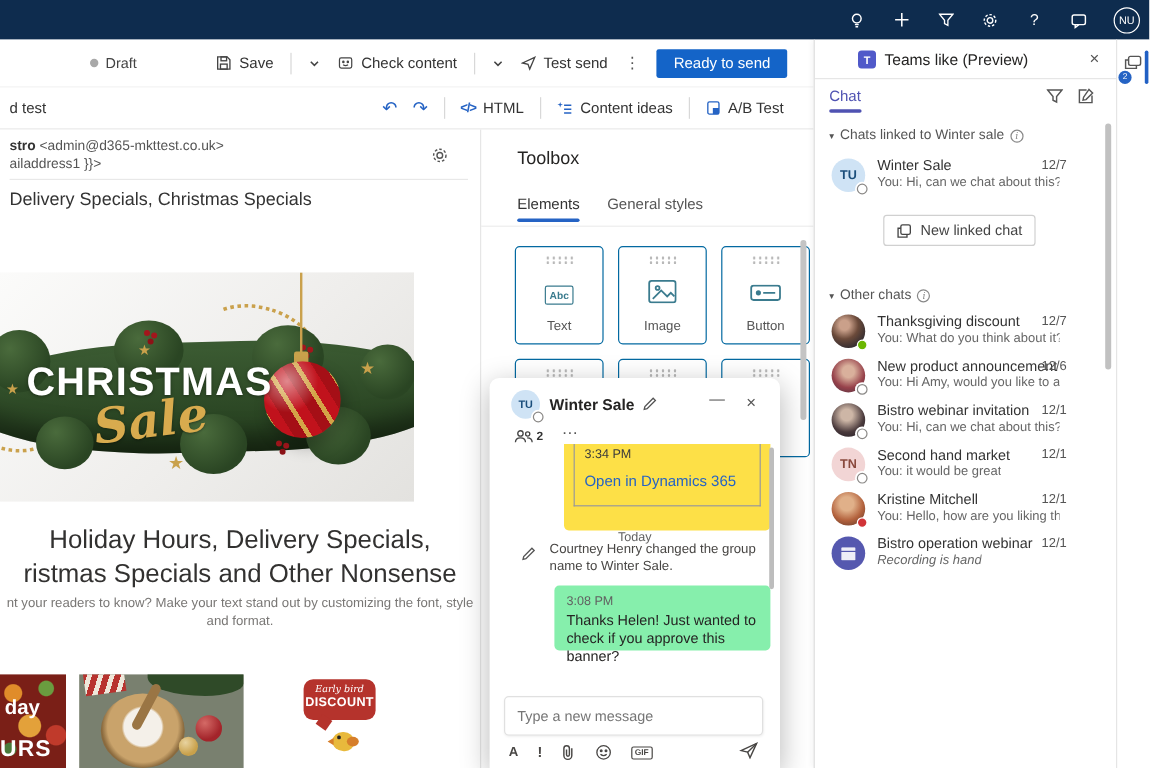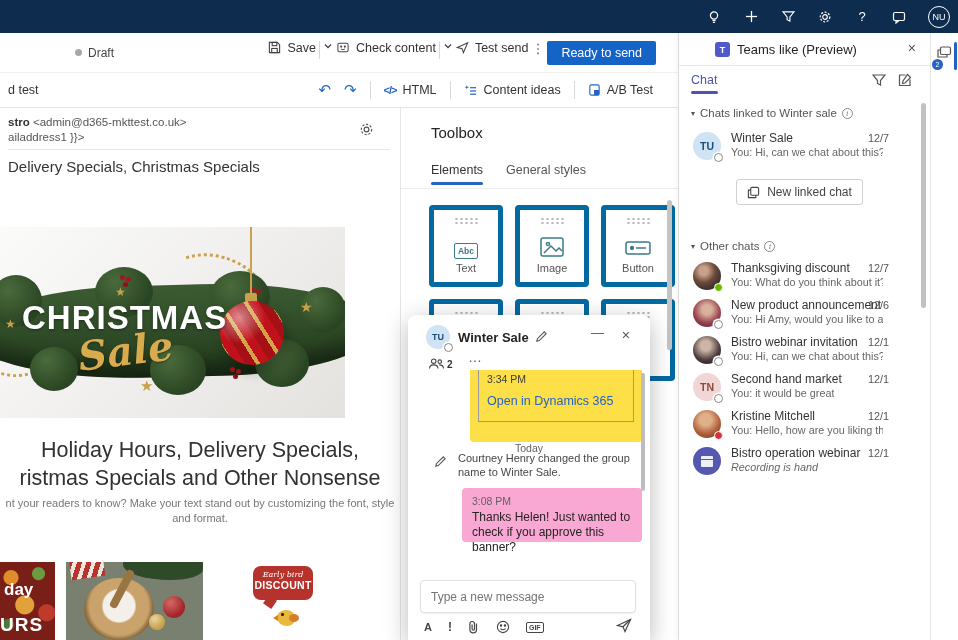--- a/index.html
+++ b/index.html
@@ -13,21 +13,21 @@
   .searchbox input { border:none; background:transparent; outline:none; font-size:11.5px; color:#333; width:100%; font-family:"Liberation Sans",sans-serif; }
   .tb-icons { position:absolute; right:8px; top:0; height:33px; display:flex; align-items:center; gap:21px; }
   .tb-ic { width:16px; height:16px; display:flex; align-items:center; justify-content:center; color:#fff; }
   .nu-avatar { width:22px; height:22px; border-radius:50%; border:1.4px solid #fff; color:#fff; font-size:9px; display:flex; align-items:center; justify-content:center; }
   .q-mark { color:#fff; font-size:13px; }
 
   
   .row1 { position:absolute; left:0; top:33px; width:678px; height:40px; background:#fff; border-bottom:1px solid #f1f1f1; display:flex; align-items:center; }
   .draft-wrap { margin-left:75px; display:flex; align-items:center; gap:6px; font-size:12px; color:#444; }
   .draft-dot { width:7px; height:7px; border-radius:50%; background:#a8a8a8; }
-  .row1-right { margin-left:auto; margin-right:22px; display:flex; align-items:flex-start; gap:3px; }
+  .row1-right { margin-left:auto; margin-right:22px; display:flex; align-items:center; gap:14px; }
   .cmd-btn { display:flex; align-items:center; gap:6px; font-size:12.5px; color:#333; cursor:pointer; }
   .vdiv { width:1px; height:18px; background:#d8d8d8; }
   .dots-v { font-size:13px; color:#555; letter-spacing:0; }
   .primary-btn { background:#1464c8; color:#fff; font-size:12.5px; border:none; padding:5px 14px; border-radius:2px; cursor:pointer; font-family:"Liberation Sans",sans-serif; }
   .row2 { position:absolute; left:0; top:73px; width:678px; height:35px; background:#fff; border-bottom:1px solid #e4e4e4; display:flex; align-items:center; }
   .doc-name { margin-left:8px; font-size:12.5px; color:#333; }
   .row2-right { margin-left:auto; margin-right:25px; display:flex; align-items:center; gap:13px; }
   .arrow-gly { font-size:15px; color:#2563c4; }
   .code-gly { font-size:11px; color:#2563c4; font-weight:bold; letter-spacing:-1px; }
   .r2-item { display:flex; align-items:center; gap:6px; font-size:12.5px; color:#333; cursor:pointer; }
@@ -78,21 +78,21 @@
   .bird-beak { position:absolute; left:26px; top:53px; width:0; height:0; border-top:3px solid transparent; border-bottom:3px solid transparent; border-right:5px solid #d67e2a; }
   .bird-eye { position:absolute; left:34px; top:51px; width:2.5px; height:2.5px; border-radius:50%; background:#222; }
 
   
   .toolbox { position:absolute; left:400px; top:108px; width:278px; height:532px; background:#fff; border-left:1px solid #e6e6e6; }
   .tbx-title { position:absolute; left:30px; top:16px; font-size:15px; font-weight:normal; color:#252423; }
   .tbx-tab { position:absolute; top:55px; font-size:12.5px; color:#555; cursor:pointer; }
   .tbx-tab.active { color:#333; }
   .tbx-underline { position:absolute; left:30px; top:74px; width:52px; height:3px; background:#2563c4; border-radius:2px; }
   .tbx-rule { position:absolute; left:0; right:0; top:80px; border-top:1px solid #ededed; }
-  .card { position:absolute; width:74px; height:82px; background:#fff; border:5px solid #0369a1; border-radius:4px; cursor:grab; }
+  .card { position:absolute; width:74px; height:82px; background:#fff; border:1px solid #0369a1; border-radius:4px; cursor:grab; }
   .handle { position:absolute; left:50%; transform:translateX(-50%); top:7px; width:24px; height:7px; background-image:radial-gradient(circle,#b9b9b9 1px,transparent 1.3px); background-size:5px 4px; }
   .card-icon { position:absolute; left:50%; top:30px; transform:translateX(-50%); color:#3a7b8e; }
   .abc-chip { border:1.5px solid #3a7b8e; border-radius:2px; font-size:8.5px; font-weight:bold; color:#3a7b8e; padding:2px 3px; }
   .card-label { position:absolute; left:0; width:100%; bottom:8px; text-align:center; font-size:11px; color:#555; }
   .tbx-scroll { position:absolute; right:6px; top:92px; width:5px; height:150px; background:#c4c4c4; border-radius:3px; }
 
   
   .teams { position:absolute; left:678px; top:33px; width:252px; height:607px; background:#fff; border-left:1px solid #dcdcdc; box-shadow:-2px 0 4px rgba(0,0,0,.04); }
   .tp-header { position:absolute; left:0; top:0; width:100%; height:33px; border-bottom:1px solid #e6e6e6; }
   .teams-logo { position:absolute; left:36px; top:9px; width:15px; height:15px; background:#5059c9; border-radius:3px; color:#fff; font-size:9px; font-weight:bold; display:flex; align-items:center; justify-content:center; }
@@ -141,21 +141,21 @@
   .pp-people { position:absolute; left:20px; top:42px; display:flex; align-items:flex-end; gap:2px; color:#444; cursor:pointer; }
   .pp-count { font-size:10px; font-weight:bold; color:#333; }
   .pp-more { position:absolute; left:60px; top:34px; font-size:14px; color:#555; letter-spacing:1px; cursor:pointer; }
   .pp-bubble1 { position:absolute; left:62px; top:55px; width:172px; height:72px; background:#fde047; border-radius:0 0 4px 4px; overflow:hidden; }
   .pp-card { position:absolute; left:8px; right:8px; top:0; height:52px; border:1px solid #9a9a9a; border-top:none; }
   .pp-card-time { position:absolute; left:8px; top:3px; font-size:10.5px; color:#3b3b3b; }
   .pp-card-link { position:absolute; left:8px; top:24px; font-size:12.5px; color:#2563c4; cursor:pointer; }
   .pp-today { position:absolute; left:0; top:127px; width:100%; text-align:center; font-size:10.5px; color:#616161; }
   .pp-sys-ic { position:absolute; left:26px; top:140px; color:#555; }
   .pp-sys { position:absolute; left:50px; top:136px; width:172px; font-size:11px; line-height:14px; color:#484644; }
-  .pp-bubble2 { position:absolute; left:54px; top:173px; width:180px; height:54px; background:#f9a8d4; border-radius:4px; padding:7px 10px; }
+  .pp-bubble2 { position:absolute; left:54px; top:173px; width:180px; height:54px; background:#86efac; border-radius:4px; padding:7px 10px; }
   .pp-msg-time { font-size:10.5px; color:#616161; }
   .pp-msg-text { font-size:12px; line-height:15px; color:#252423; margin-top:3px; }
   .pp-scroll { position:absolute; right:5px; top:58px; width:4px; height:118px; background:#bdbdbd; border-radius:2px; }
   .pp-input { position:absolute; left:12px; top:265px; width:216px; height:33px; border:1px solid #e0e0e0; border-radius:4px; box-shadow:0 1px 2px rgba(0,0,0,.06); font-size:12px; color:#605e5c; padding:0 10px; font-family:"Liberation Sans",sans-serif; outline:none; }
   .pp-tools { position:absolute; left:16px; top:305px; display:flex; gap:16px; align-items:center; color:#484644; }
   .pp-send { position:absolute; right:18px; top:303px; color:#484644; cursor:pointer; }
   .pp-format { font-size:11px; font-weight:bold; }
   .pp-excl { font-size:12px; font-weight:bold; }
   .pp-gif { font-size:7px; font-weight:bold; border:1.2px solid #484644; border-radius:2px; padding:1px 2px; }
   svg { display:block; }

